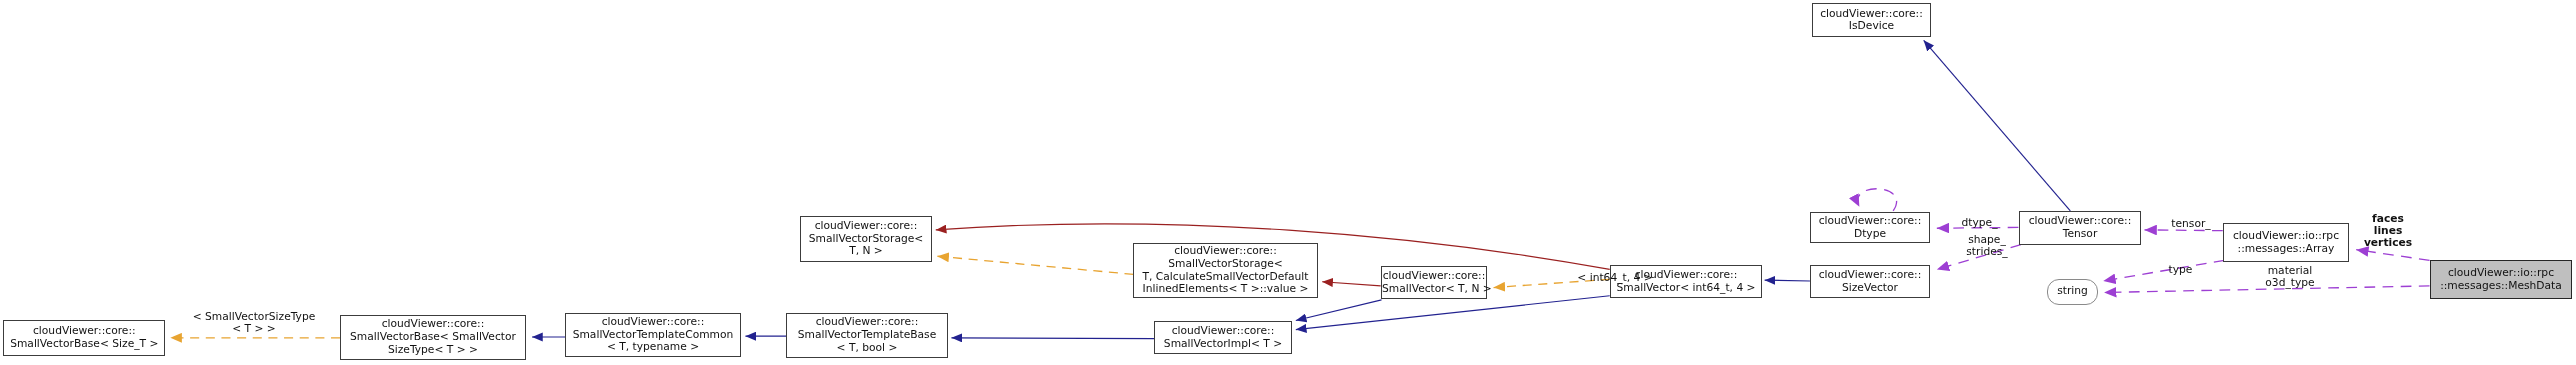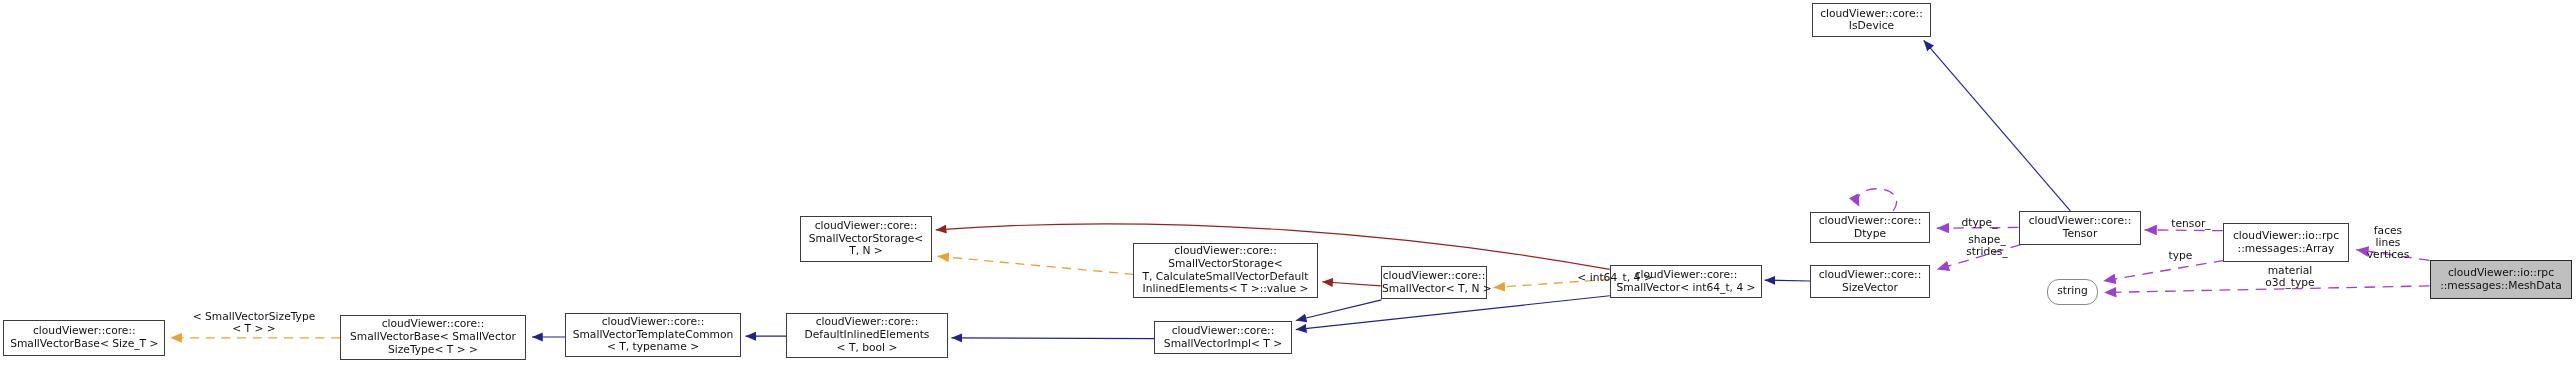--- a/index.html
+++ b/index.html
@@ -91,21 +91,21 @@
   </div>
 
   <div class="node" style="left:565px;top:313px;width:176px;height:44px;">
     <div>cloudViewer::core::</div>
     <div>SmallVectorTemplateCommon</div>
     <div>&lt; T, typename &gt;</div>
   </div>
 
   <div class="node" style="left:786px;top:313px;width:162px;height:45px;">
     <div>cloudViewer::core::</div>
-    <div>DefaultInlinedElements</div>
+    <div>SmallVectorTemplateBase</div>
     <div>&lt; T, bool &gt;</div>
   </div>
 
   <div class="node" style="left:1154px;top:321px;width:138px;height:33px;">
     <div>cloudViewer::core::</div>
     <div>SmallVectorImpl&lt; T &gt;</div>
   </div>
 
   <div class="node" style="left:800px;top:216px;width:132px;height:46px;">
     <div>cloudViewer::core::</div>
@@ -181,29 +181,29 @@
 
   <div class="elabel" style="left:1954px;top:234px;width:66px;">
     <div>shape_</div>
     <div>strides_</div>
   </div>
 
   <div class="elabel" style="left:2158px;top:218px;width:66px;">
     <div>tensor_</div>
   </div>
 
-  <div class="elabel" style="left:2156px;top:250px;width:49px;">
+  <div class="elabel" style="left:2156px;top:264px;width:49px;">
     <div>type</div>
   </div>
 
   <div class="elabel" style="left:2255px;top:265px;width:70px;">
     <div>material</div>
     <div>o3d_type</div>
   </div>
 
-  <div class="elabel tight" style="left:2356px;top:225px;width:64px;">
+  <div class="elabel tight" style="left:2356px;top:213px;width:64px;font-weight:bold;">
     <div>faces</div>
     <div>lines</div>
     <div>vertices</div>
   </div>
 
 </div>
 
 
 </body></html>

